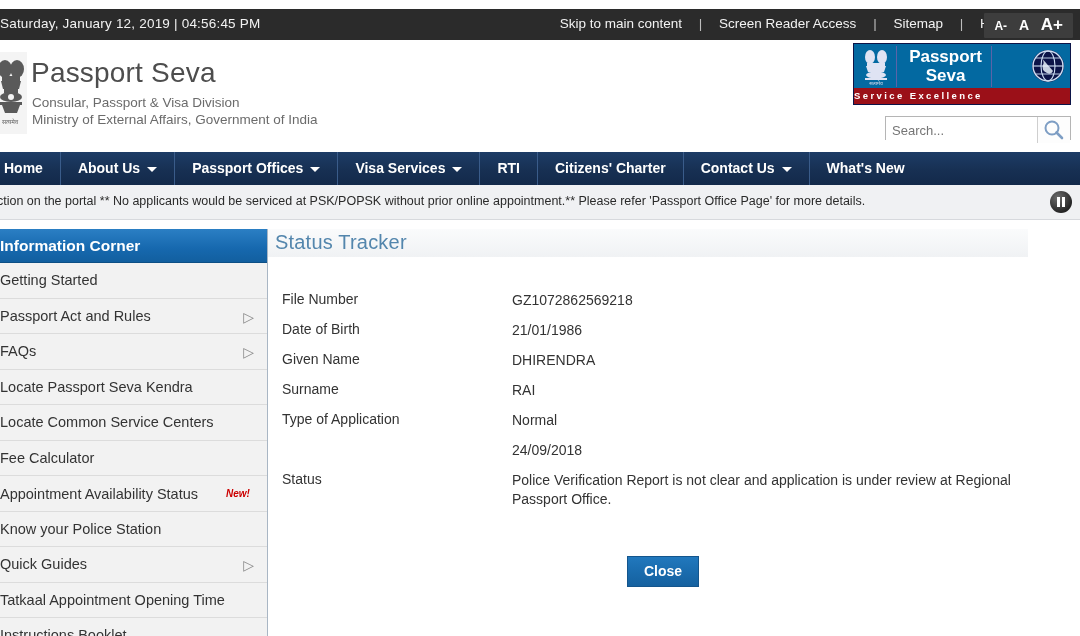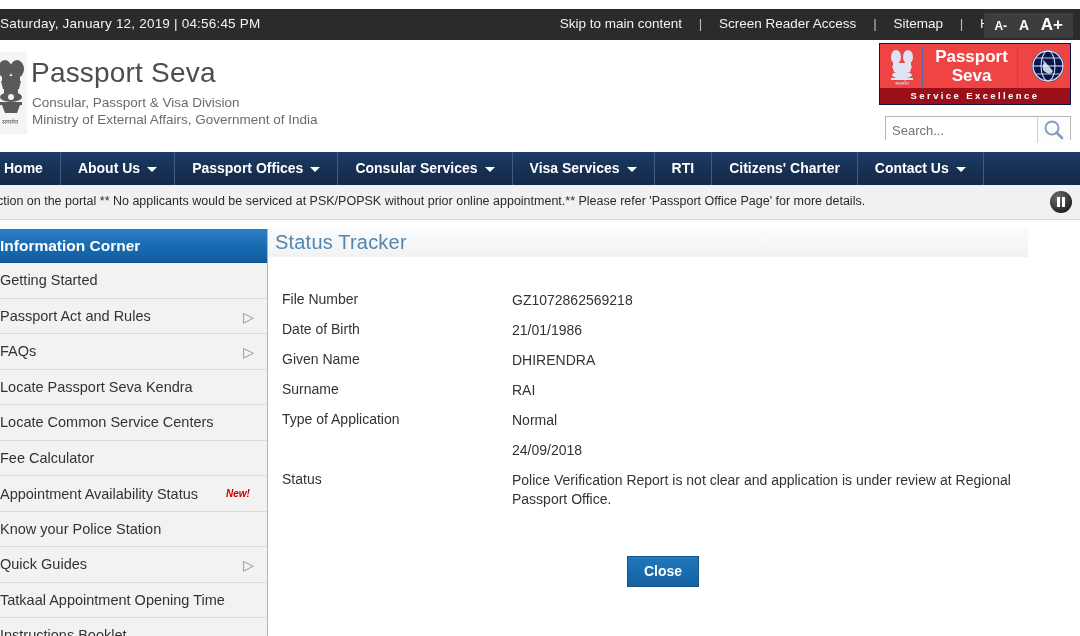--- a/index.html
+++ b/index.html
@@ -70,43 +70,43 @@
     position: absolute; left: 45px; top: 55px;
     font-size: 13.5px; color: #6b6b6b;
   }
   .brand-sub2 {
     position: absolute; left: 45px; top: 72px;
     font-size: 13.5px; color: #6b6b6b;
   }
   
   .logo {
     position: absolute; right: 9px; top: 3px;
-    width: 192px; height: 62px;
-    background: #ef4444;
+    width: 218px; height: 62px;
+    background: #0369a1;
     border: 1px solid #0c1448;
     box-sizing: border-box;
   }
   .logo-row { position: absolute; left: 0; top: 0; width: 100%; height: 45px; }
   .logo-emb {
     position: absolute; left: 2px; top: 2px; width: 40px; height: 41px;
     border-right: 1px solid #5a63a8;
   }
   .logo-text {
     position: absolute; left: 46px; top: 2px; width: 92px; height: 41px;
     color: #ffffff; font-weight: bold; font-size: 17px;
     line-height: 19px; text-align: center;
     border-right: 1px solid #5a63a8;
     padding-top: 1px; box-sizing: border-box;
   }
   .logo-globe { position: absolute; right: 2px; top: 2px; width: 40px; height: 41px; }
   .logo-strip {
     position: absolute; left: 0; bottom: 0; width: 100%; height: 16px;
     background: #9b1018;
     color: #ffffff; font-size: 9.5px; font-weight: bold;
-    letter-spacing: 2.4px; text-align: center; line-height: 16px;
+    letter-spacing: 2.4px; line-height: 16px;
     text-transform: none;
   }
   .searchbox {
     position: absolute; right: 9px; top: 76px;
     width: 186px; height: 24px;
     border: 1px solid #b5b5b5;
     background: #ffffff;
     box-sizing: border-box;
   }
   .searchbox input {
@@ -340,21 +340,20 @@
           <line x1="18.5" y1="15.5" x2="24" y2="21" stroke="#7e9ec4" stroke-width="2.6" stroke-linecap="round"></line>
         </svg>
       </div>
     </div>
   </div>
 
   <div class="nav">
     <div class="nav-item first"><span>Home</span></div>
     <div class="nav-item"><span>About Us</span><i class="caret"></i></div>
     <div class="nav-item"><span>Passport Offices</span><i class="caret"></i></div>
-    <div class="nav-item"><span>Consular Services</span><i class="caret"></i></div>
     <div class="nav-item"><span>Visa Services</span><i class="caret"></i></div>
     <div class="nav-item"><span>RTI</span></div>
     <div class="nav-item"><span>Citizens' Charter</span></div>
     <div class="nav-item"><span>Contact Us</span><i class="caret"></i></div>
     <div class="nav-item last"><span>What's New</span></div>
   </div>
 
   <div class="marquee">
     <div class="marquee-text">s section on the portal ** No applicants would be serviced at PSK/POPSK without prior online appointment.** Please refer 'Passport Office Page' for more details.</div>
     <div class="marquee-pause">

